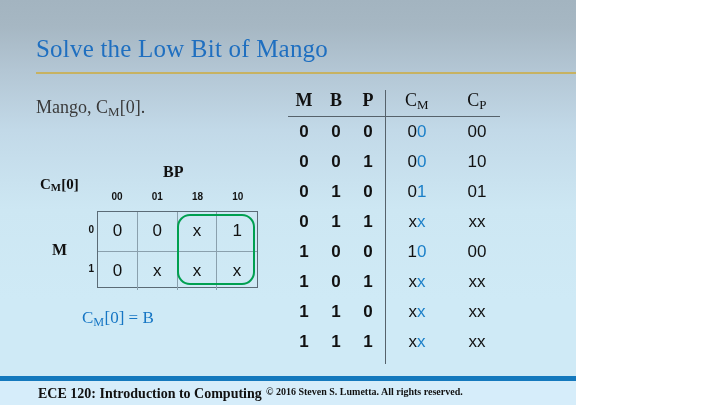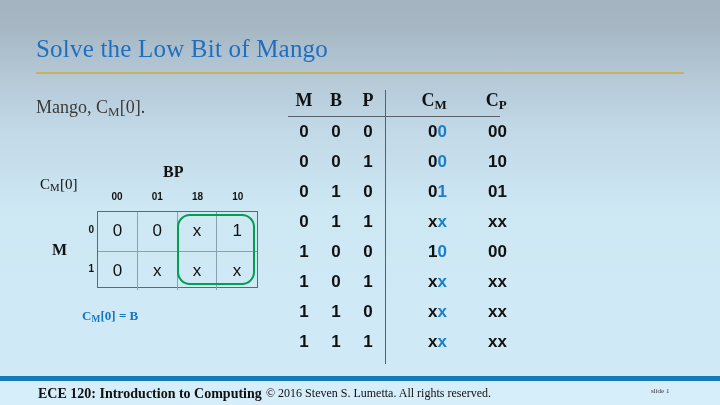--- a/index.html
+++ b/index.html
@@ -7,21 +7,21 @@
     padding: 0;
   }
   body {
     width: 720px;
     height: 405px;
     overflow: hidden;
     font-family: "Liberation Serif", serif;
   }
   #slide {
     position: relative;
-    width: 720px;
+    width: 576px;
     height: 405px;
     background: linear-gradient(to bottom,
         #a3b4c0 0px,
         #a6b7c3 26px,
         #b3c6d4 70px,
         #c2d9e8 130px,
         #cde7f3 210px,
         #cfeaf6 300px,
         #cfeaf6 376px);
     overflow: hidden;
@@ -61,21 +61,21 @@
     vertical-align: -0.22em;
     letter-spacing: 0.3px;
   }
 
   
   #kmap-label {
     position: absolute;
     left: 40px;
     top: 176px;
     font-size: 15px;
-    font-weight: normal;
+    font-weight: bold;
     color: #111;
     white-space: nowrap;
   }
   #kmap-bp {
     position: absolute;
     left: 163px;
     top: 163px;
     font-size: 16px;
     font-weight: bold;
     color: #111;
@@ -157,22 +157,22 @@
     height: 71px;
     border: 2px solid #00a050;
     border-radius: 13px;
     box-sizing: border-box;
     pointer-events: none;
   }
   #kmap-eq {
     position: absolute;
     left: 82px;
     top: 308px;
-    font-size: 13px;
-    font-weight: bold;
+    font-size: 17px;
+    font-weight: normal;
     color: #1676c4;
     white-space: nowrap;
   }
 
   
   #ttable {
     position: absolute;
     left: 288px;
     top: 90px;
   }
@@ -205,24 +205,24 @@
   }
   .thead .c-m, .thead .c-b, .thead .c-p {
     font-family: "Liberation Serif", serif;
     font-size: 18px;
   }
   .gap {
     width: 3px;
   }
   .c-cm, .c-cp {
     width: 60px;
-    text-align: right;
+    text-align: center;
     font-family: "Liberation Sans", sans-serif;
     font-size: 17px;
-    font-weight: bold;
+    font-weight: normal;
     color: #111;
   }
   .thead .c-cm, .thead .c-cp {
     font-family: "Liberation Serif", serif;
     font-size: 18px;
   }
   .hi {
     color: #1a7fc8;
   }
   #ttable-divider {
@@ -257,22 +257,22 @@
     top: 386px;
     font-size: 14px;
     font-weight: bold;
     color: #111;
     white-space: nowrap;
   }
   #footer-center {
     position: absolute;
     left: 266px;
     top: 386px;
-    font-size: 12px;
-    font-weight: normal;
+    font-size: 10px;
+    font-weight: bold;
     color: #111;
     white-space: nowrap;
   }
   #footer-right {
     position: absolute;
     left: 651px;
     top: 387px;
     font-size: 7px;
     color: #333;
     white-space: nowrap;

